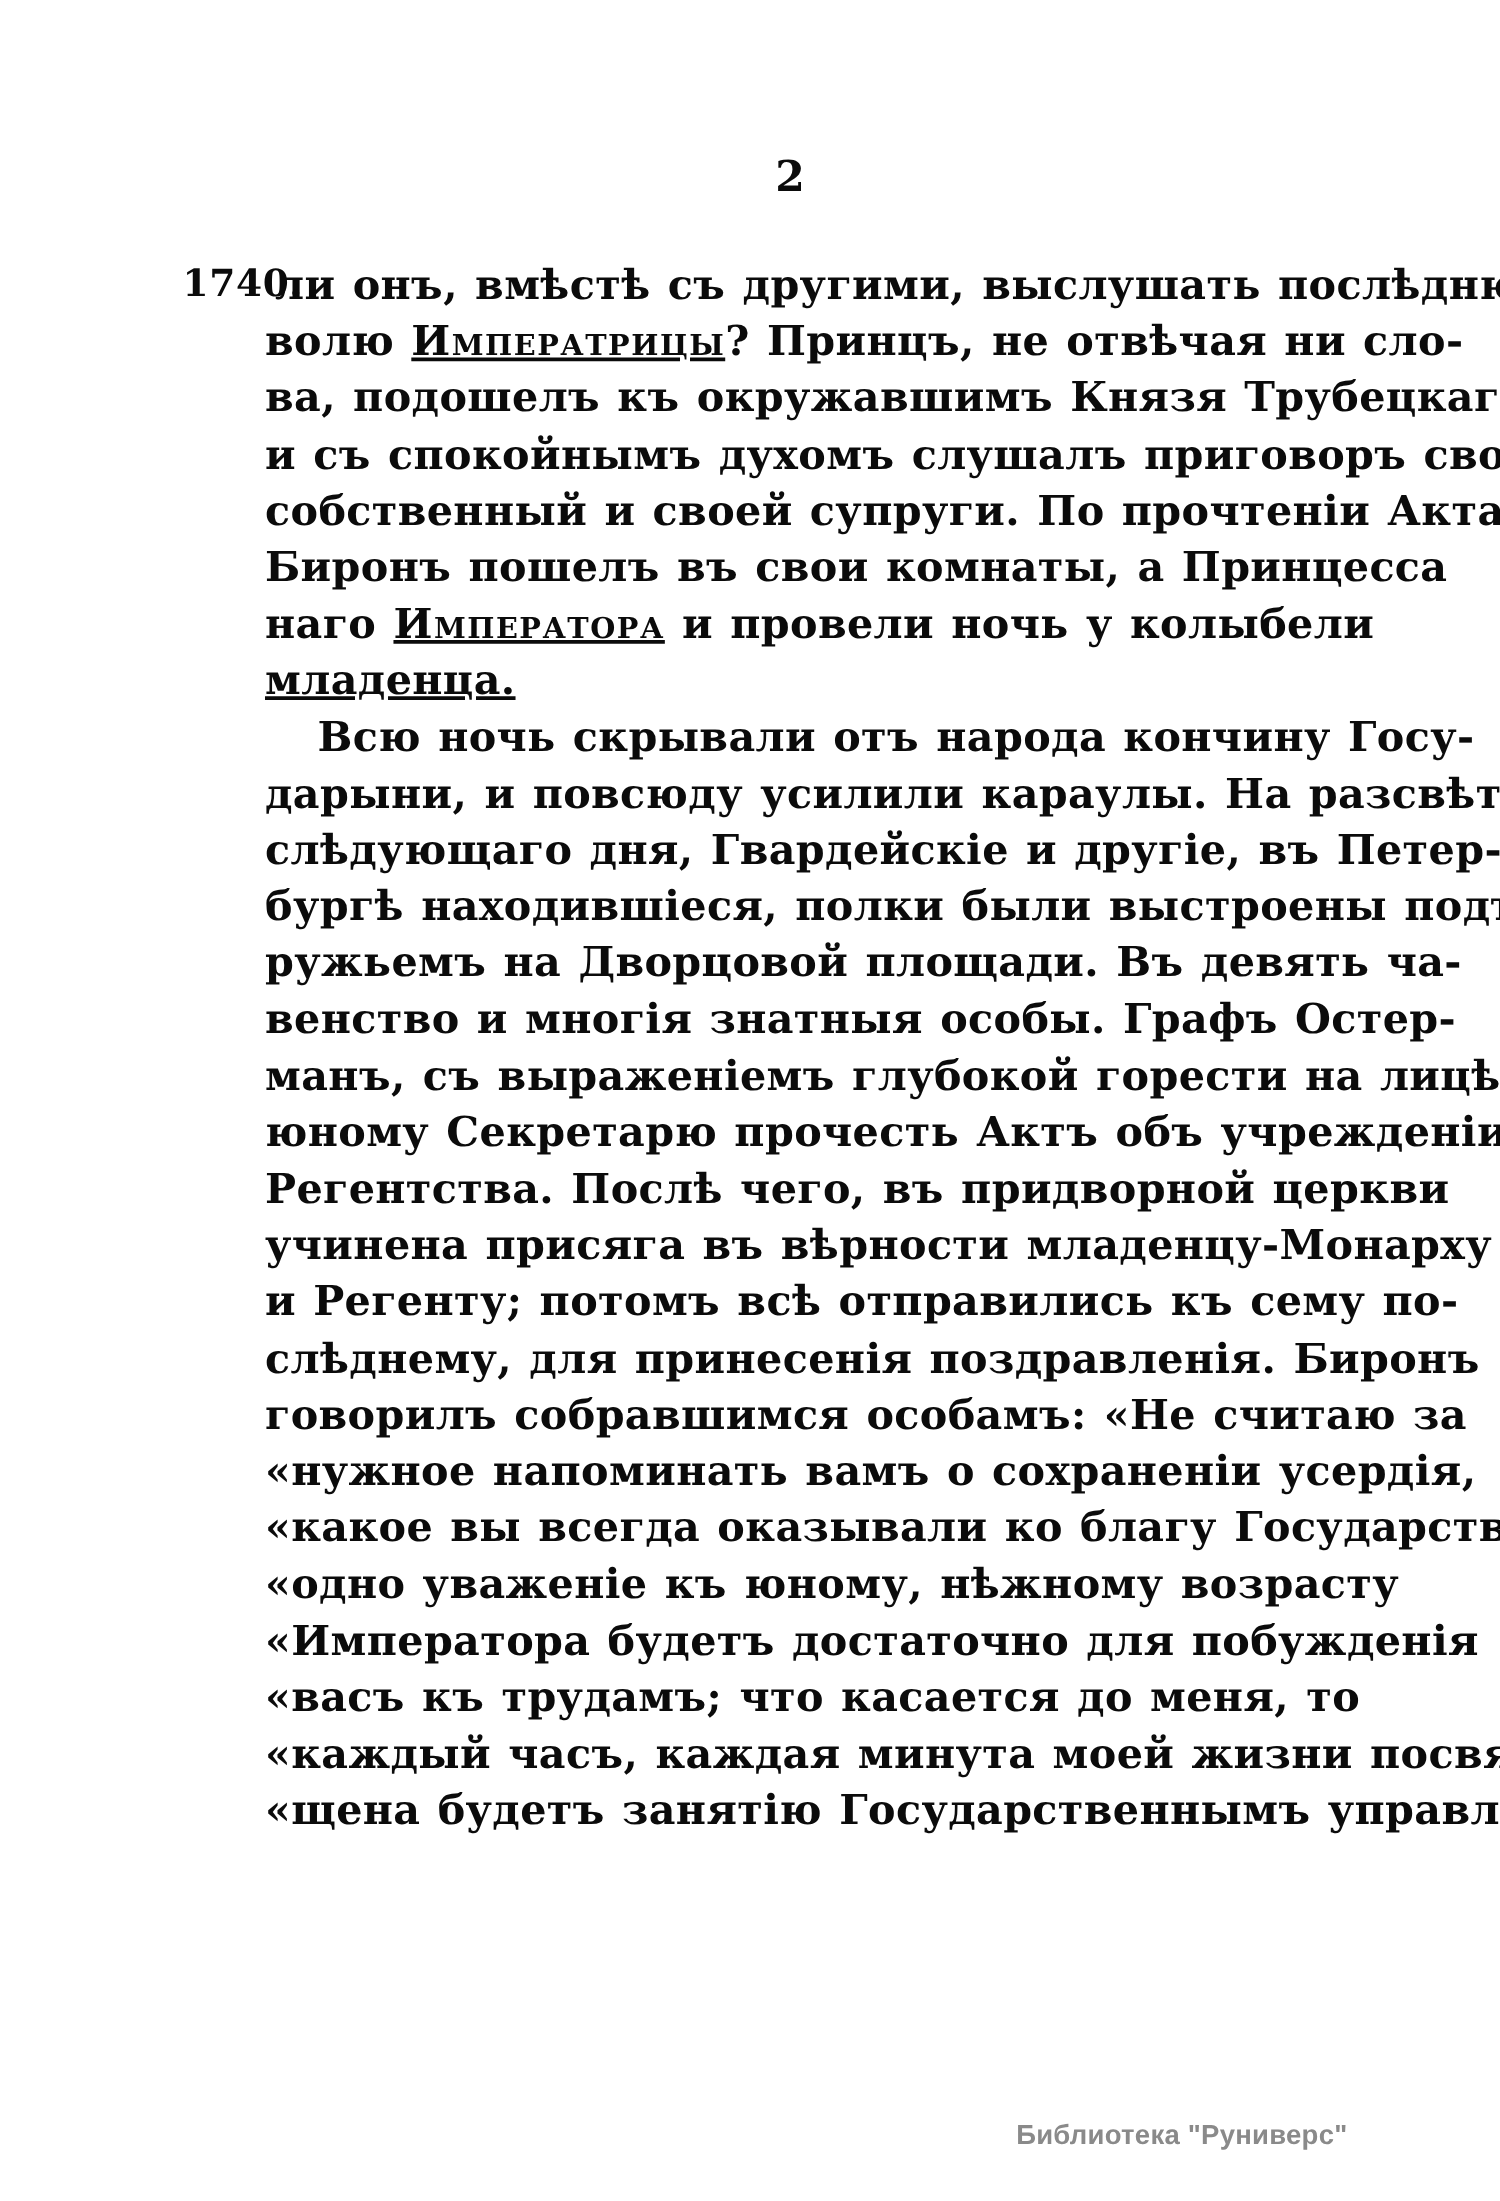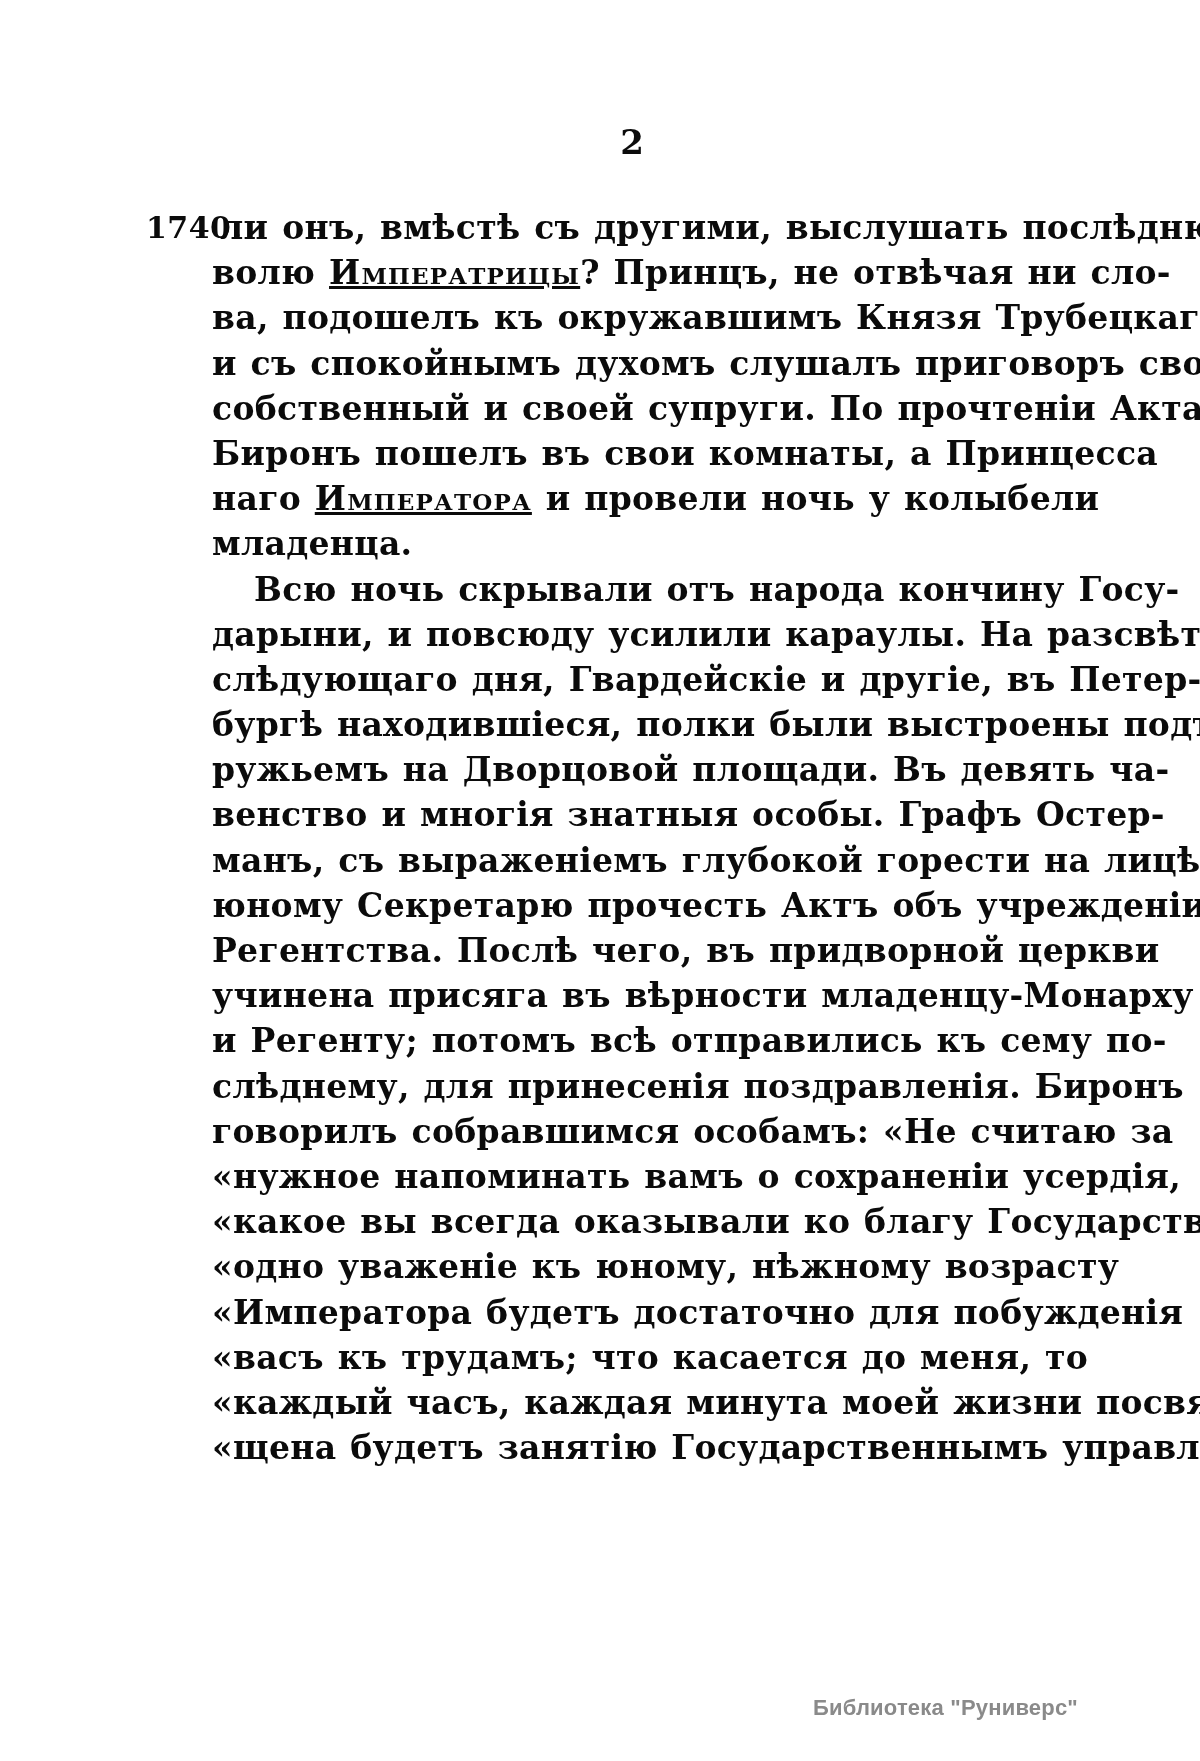--- a/index.html
+++ b/index.html
@@ -39,20 +39,21 @@
     font-weight: bold;
     letter-spacing: 0.3px;
     word-spacing: 2px;
     text-align: justify;
     text-align-last: justify;
     white-space: nowrap;
   }
   .line.noj {
     text-align: right;
     text-align-last: left;
+    text-decoration: underline;
   }
   .line.first {
     padding-left: 8px;
   }
   .line.indent {
     padding-left: 42px;
   }
   .seg-i {
   }
   .seg-sc {

